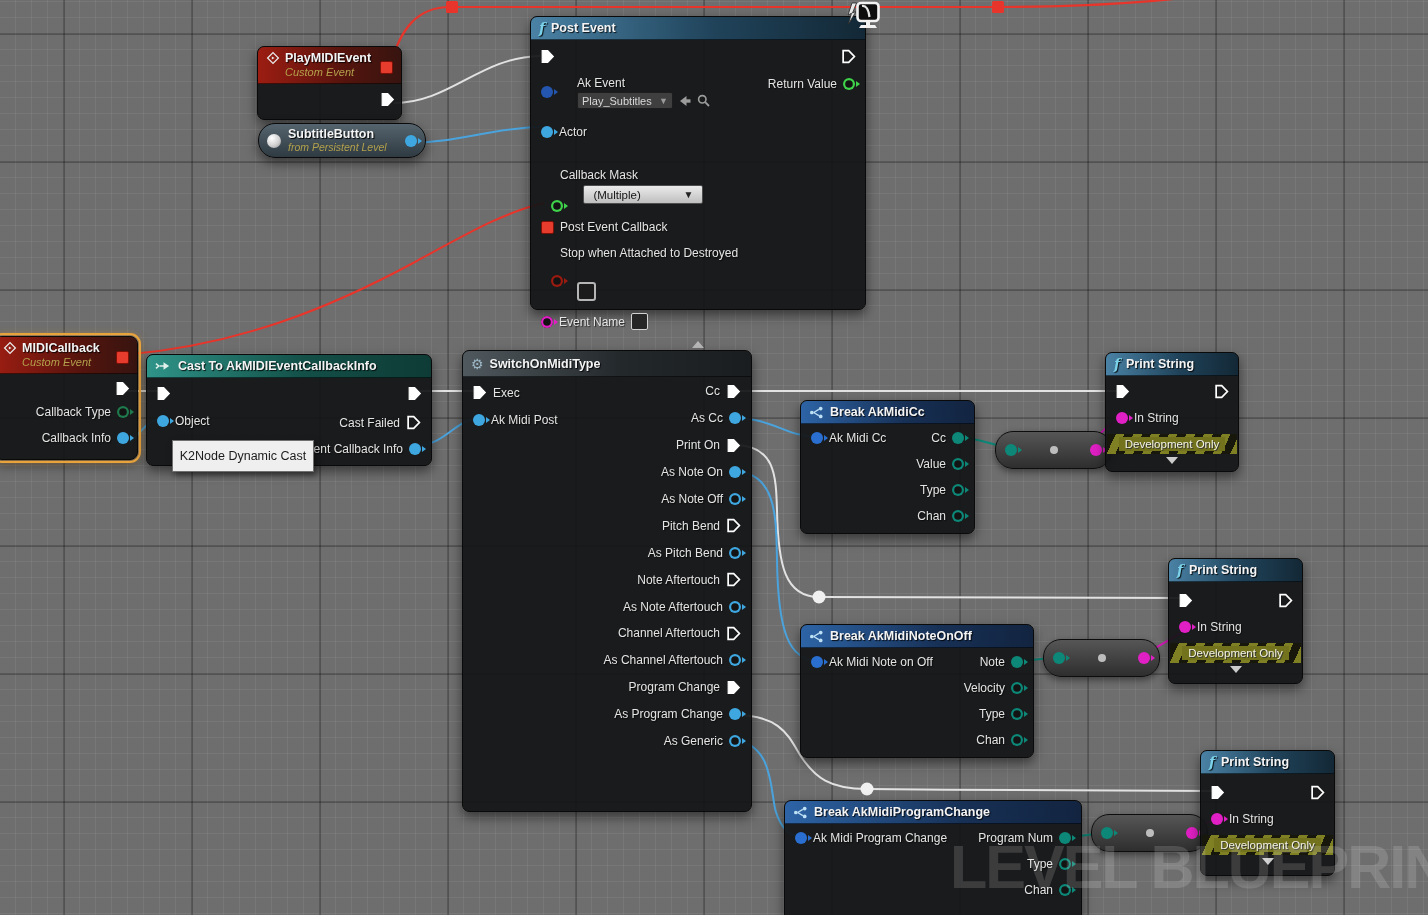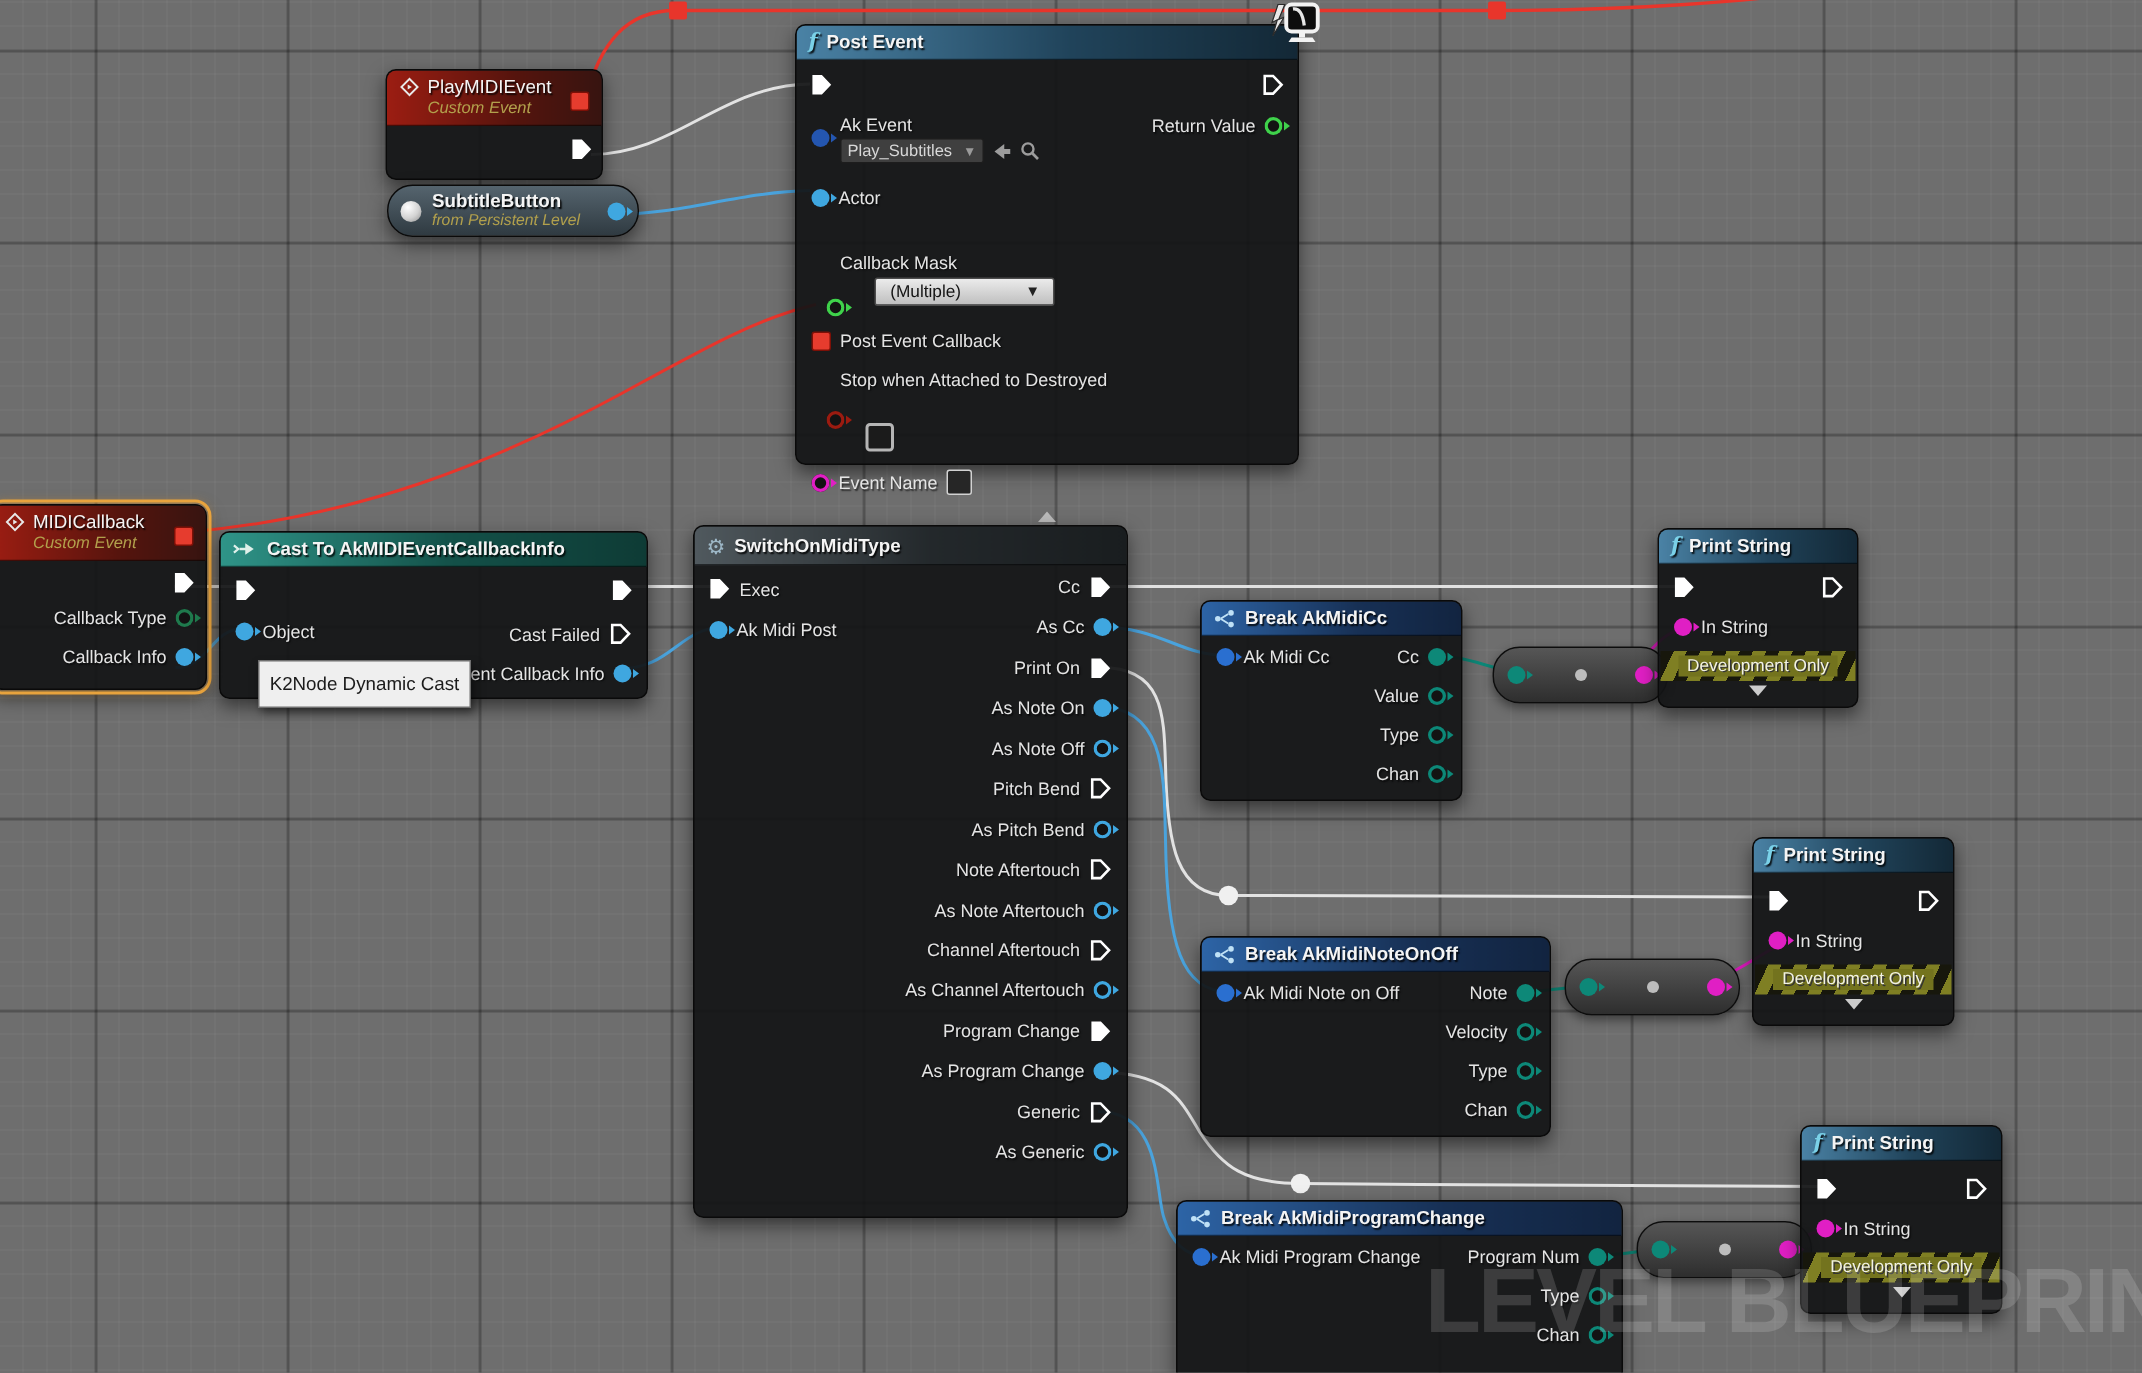--- a/index.html
+++ b/index.html
@@ -21,21 +21,21 @@
         border-radius:7px;box-shadow:0 5px 12px rgba(0,0,0,.5)}
   .nh{display:flex;align-items:center;gap:6px;height:22px;padding:0 8px;border-radius:6px 6px 0 0;
       color:#f4f4f4;font-weight:bold;font-size:12.5px;text-shadow:1px 1px 1px rgba(0,0,0,.85);
       border-bottom:1px solid rgba(0,0,0,.55)}
   .nh-fn{background:linear-gradient(90deg,#4a82a5,#20435a 55%,#132836)}
   .nh-break{background:linear-gradient(90deg,#2d64a6,#173055 60%,#122440)}
   .nh-cast{background:linear-gradient(90deg,#2f9488,#135048 55%,#0e3b35)}
   .nh-switch{background:linear-gradient(90deg,#50595e,#23282b 55%,#191d1f)}
   .nh-ev{display:block;height:auto;padding:4px 8px 5px;border-radius:6px 6px 0 0;position:relative;
          background:linear-gradient(90deg,#9c1d12,#55140d 60%,#371410);border-bottom:1px solid rgba(0,0,0,.55)}
-  .ev-title{display:flex;align-items:center;gap:5px;color:#f4f4f4;font-weight:normal;font-size:12.5px;
+  .ev-title{display:flex;align-items:center;gap:5px;color:#f4f4f4;font-weight:bold;font-size:12.5px;
             text-shadow:1px 1px 1px rgba(0,0,0,.85)}
   .ev-sub{font-style:italic;font-size:11px;color:#b2a04c;margin-left:19px;margin-top:1px}
   .row{display:flex;align-items:center;gap:6px;font-size:12px;color:#e4e4e4;
        text-shadow:1px 1px 1px rgba(0,0,0,.6)}
   .rowR{justify-content:flex-end}
   .pc{display:inline-block;width:12px;height:12px;border-radius:50%;position:relative;flex:none}
   .pc.filled{background:currentColor}
   .pc.hollow{background:#131313;box-shadow:inset 0 0 0 2.2px currentColor}
   .pc::after{content:"";position:absolute;right:-5px;top:50%;transform:translateY(-50%);
              border-left:4px solid currentColor;border-top:3px solid transparent;border-bottom:3px solid transparent}
@@ -147,21 +147,21 @@
   </div>
   <div class="row" style="height:18px;margin-top:7px;padding:0 9px;justify-content:space-between">
     <svg class="exec" width="15" height="15" viewBox="0 0 14 14">
         <path d="M2 1.5 h5.2 L12.5 7 L7.2 12.5 H2 Z" fill="#ffffff" stroke="#ffffff"></path>
       </svg>
     <svg class="exec" width="15" height="15" viewBox="0 0 14 14">
         <path d="M2 1.5 h5.2 L12.5 7 L7.2 12.5 H2 Z" fill="none" stroke="#ffffff" stroke-width="1.6"></path>
       </svg>
   </div>
   <div style="display:flex;justify-content:space-between;margin-top:10px;padding:0 10px">
-    <div style="display:flex;align-items:center;gap:7px">
+    <div style="display:flex;align-items:center;gap:24px">
       <span class="pc filled" style="color:#2456b0"></span>
       <div>
         <div class="row" style="height:16px">
             <span>Ak Event</span>
           </div>
         <div style="display:flex;align-items:center;gap:5px;margin-top:1px">
           <span class="dd-dark" style="width:86px">
             <span>Play_Subtitles</span>
               <span class="caret">▼</span>
           </span>
@@ -350,26 +350,20 @@
         <span>Program Change</span>
         <svg class="exec" width="15" height="15" viewBox="0 0 14 14">
           <path d="M2 1.5 h5.2 L12.5 7 L7.2 12.5 H2 Z" fill="#ffffff" stroke="#ffffff"></path>
         </svg>
       </div>
     <div class="srow">
         <span>As Program Change</span>
         <span class="pc filled" style="color:#3fa7e0"></span>
       </div>
     <div class="srow">
-        <span>Generic</span>
-        <svg class="exec" width="15" height="15" viewBox="0 0 14 14">
-          <path d="M2 1.5 h5.2 L12.5 7 L7.2 12.5 H2 Z" fill="none" stroke="#ffffff" stroke-width="1.6"></path>
-        </svg>
-      </div>
-    <div class="srow">
         <span>As Generic</span>
         <span class="pc hollow" style="color:#3fa7e0"></span>
       </div>
   </div>
 </div>
 
 <div class="node" style="left:800px;top:400px;width:173px;height:132px">
   <div class="nh nh-break">
     <svg width="15" height="13" viewBox="0 0 16 14">
         <circle cx="3" cy="7" r="2" fill="#bfe1f6"></circle>

